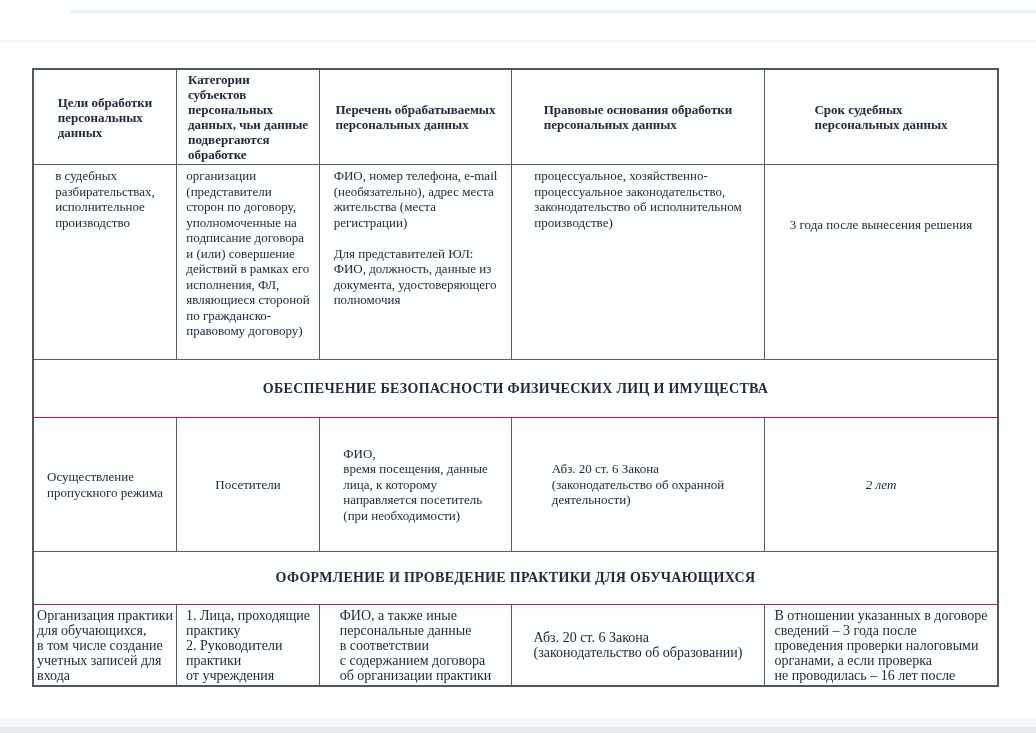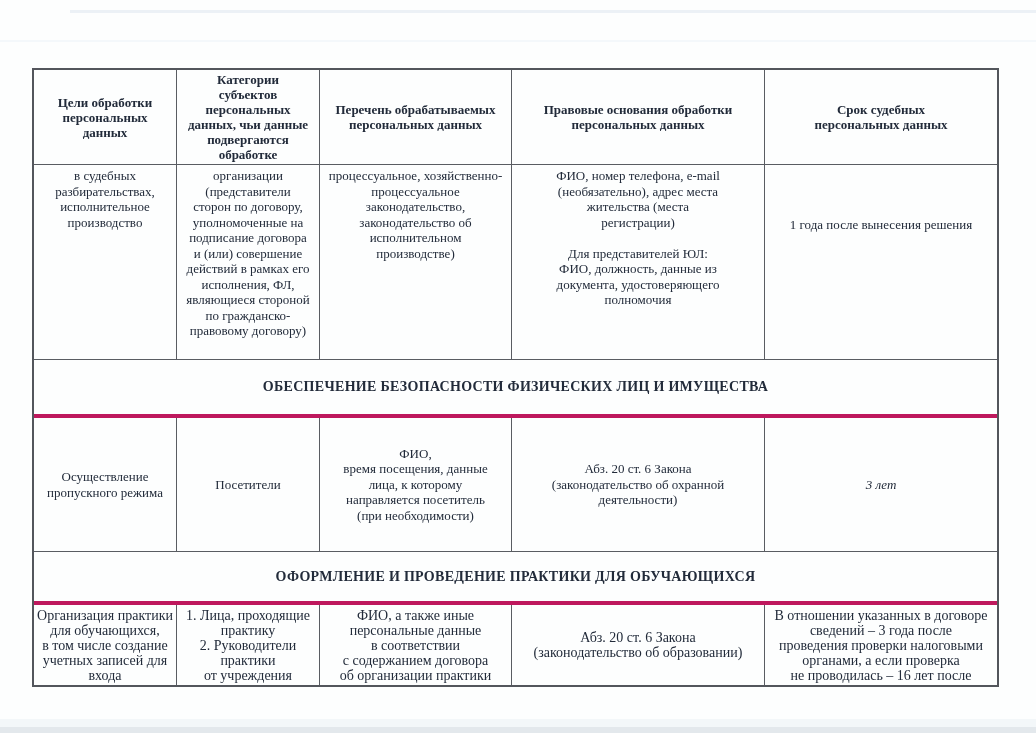--- a/index.html
+++ b/index.html
@@ -47,40 +47,40 @@
     border: 2px solid #53565c;
     background: #fdfefe;
   }
   .cell {
     border-right: 1px solid #595c62;
     border-bottom: 1px solid #595c62;
     display: flex;
     flex-direction: column;
     justify-content: center;
     align-items: center;
-    text-align: center;
+    text-align: left;
     white-space: pre-line;
     font-size: 13px;
     line-height: 15.5px;
     padding: 3px 2px;
     box-sizing: border-box;
     overflow: hidden;
   }
   .cell.last-col { border-right: none; }
   .cell.last-row { border-bottom: none; }
   .cell.v-top { justify-content: flex-start; }
   .cell.offset-top { justify-content: flex-start; padding-top: 52px; }
   .header-cell {
     font-weight: bold;
     font-size: 13px;
     line-height: 15px;
   }
   .section-row {
     grid-column: 1 / -1;
-    border-bottom: 4px solid #be185d;
+    border-bottom: 1px solid #be185d;
     display: flex;
     justify-content: center;
     align-items: center;
     text-align: center;
     font-weight: bold;
     font-size: 14px;
     letter-spacing: 0.3px;
     white-space: pre-line;
   }
   .cell.small {
@@ -125,49 +125,49 @@
 (представители
 сторон по договору,
 уполномоченные на
 подписание договора
 и (или) совершение
 действий в рамках его
 исполнения, ФЛ,
 являющиеся стороной
 по гражданско-
 правовому договору)</div>
-    <div class="cell v-top">процессуальное, хозяйственно-
-процессуальное законодательство,
-законодательство об исполнительном
-производстве)</div>
     <div class="cell v-top">ФИО, номер телефона, e-mail
 (необязательно), адрес места
 жительства (места
 регистрации)
 
 Для представителей ЮЛ:
 ФИО, должность, данные из
 документа, удостоверяющего
 полномочия</div>
-    <div class="cell last-col offset-top">1 года после вынесения решения</div>
+    <div class="cell v-top">процессуальное, хозяйственно-
+процессуальное законодательство,
+законодательство об исполнительном
+производстве)</div>
+    <div class="cell last-col offset-top">3 года после вынесения решения</div>
 
     <div class="section-row">ОБЕСПЕЧЕНИЕ БЕЗОПАСНОСТИ ФИЗИЧЕСКИХ ЛИЦ И ИМУЩЕСТВА</div>
 
     <div class="cell">Осуществление
 пропускного режима</div>
     <div class="cell">Посетители</div>
     <div class="cell">ФИО,
 время посещения, данные
 лица, к которому
 направляется посетитель
 (при необходимости)</div>
     <div class="cell">Абз. 20 ст. 6 Закона
 (законодательство об охранной
 деятельности)</div>
-    <div class="cell last-col italic">3 лет</div>
+    <div class="cell last-col italic">2 лет</div>
 
     <div class="section-row">ОФОРМЛЕНИЕ И ПРОВЕДЕНИЕ ПРАКТИКИ ДЛЯ  ОБУЧАЮЩИХСЯ</div>
 
     <div class="cell v-top small last-row">Организация практики
 для обучающихся,
 в том числе создание
 учетных записей для
 входа</div>
     <div class="cell v-top small last-row">1. Лица, проходящие
 практику

